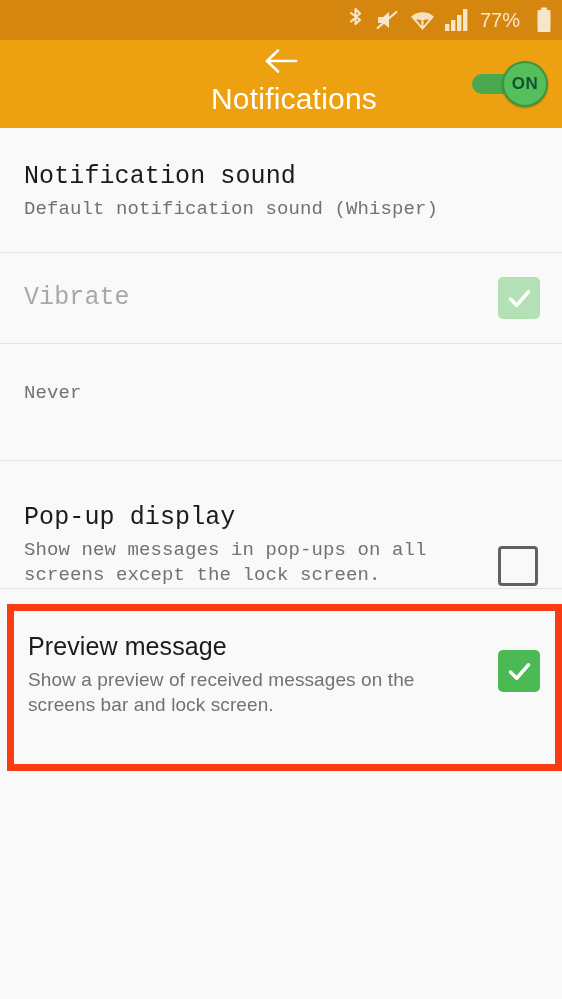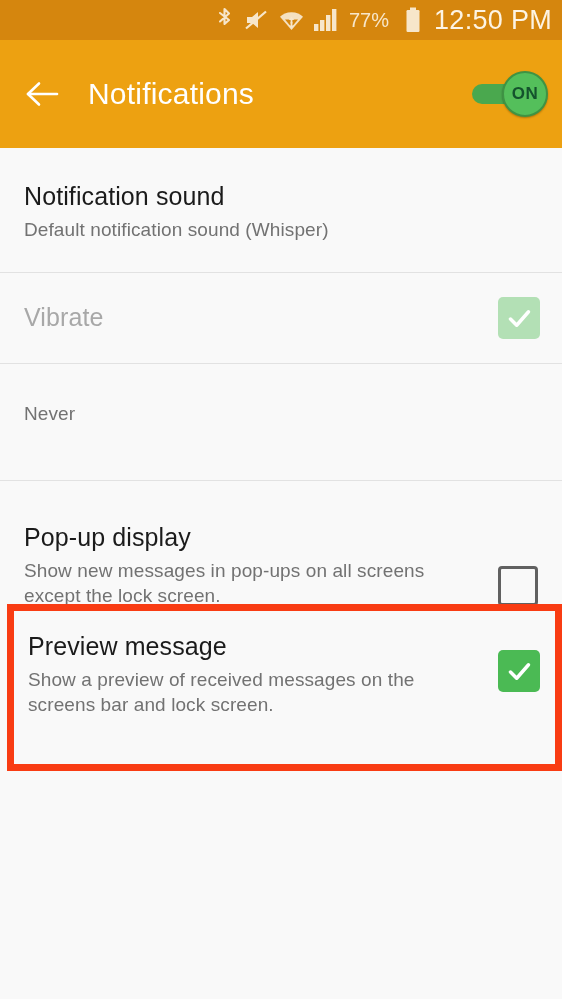--- a/index.html
+++ b/index.html
@@ -17,23 +17,24 @@
     height: 40px; background: #d5860e;
     display: flex; align-items: center; justify-content: flex-end;
     padding: 0 10px 0 0; gap: 9px;
   }
   .sb-icon { display: flex; align-items: center; justify-content: center; }
   .sb-batt-pct { color: #f7e6ca; font-size: 20px; margin-right: 7px; }
   .clock { color: #fdf4e4; font-size: 27px; margin-left: 4px; letter-spacing: .3px; }
 
   
   .app-bar {
-    height: 108px; background: #eda111;
+    height: 88px; background: #eda111;
     display: flex; align-items: center; padding: 0 20px 0 22px;
     position: relative;
+    flex-direction: column;
   }
   .back-arrow { width: 42px; height: 42px; display:flex; align-items:center; justify-content:center; cursor: pointer; }
   .app-title {
     color: #ffffff; font-size: 30px; font-weight: 400;
     margin-left: 24px; letter-spacing: .2px;
   }
   .master-toggle {
     position: absolute; right: 12px; top: 50%; transform: translateY(-50%);
     width: 84px; height: 46px; display: flex; align-items: center; cursor: pointer;
   }
@@ -44,21 +45,21 @@
   .toggle-knob {
     position: absolute; right: 2px; top: 50%; transform: translateY(-50%);
     width: 46px; height: 46px; border-radius: 50%;
     background: #54bf5b; border: 2px solid #3f9344;
     display: flex; align-items: center; justify-content: center;
     box-shadow: 0 1px 2px rgba(0,0,0,.28);
   }
   .toggle-knob span { color: #14532d; font-size: 17px; font-weight: 700; letter-spacing: .4px; }
 
   
-  .list { background: #fca5a5; }
+  .list { background: #fca5a5; font-family: Liberation Mono, monospace; }
   .row {
     position: relative; display: flex; align-items: center;
     padding: 0 22px 0 24px; background: #f9f9f9;
   }
   .row-text { flex: 1 1 auto; padding-right: 14px; }
   .row-title { font-size: 25px; color: #1b1b1b; line-height: 1.18; letter-spacing: .1px; }
   .row-title.disabled { color: #a8a8a8; }
   .row-sub { font-size: 19px; color: #727272; line-height: 1.32; margin-top: 5px; letter-spacing: .1px; }
   .divider { height: 1px; background: #e2e2e2; margin: 0; }
 
@@ -134,21 +135,20 @@
 
     <span class="sb-batt-pct">77%</span>
 
     <span class="sb-icon">
       <svg width="16" height="26" viewBox="0 0 16 26">
         <rect x="5" y="0.5" width="6" height="3" fill="#f7e6ca"></rect>
         <rect x="1.5" y="3" width="13" height="22" rx="1.2" fill="#f7e6ca"></rect>
       </svg>
     </span>
 
-    <span class="clock">12:50 PM</span>
   </div>
 
   <div class="app-bar">
     <div class="back-arrow">
       <svg width="34" height="26" viewBox="0 0 34 26">
         <line x1="2" y1="13" x2="31" y2="13" stroke="#ffffff" stroke-width="2.6" stroke-linecap="round"></line>
         <polyline points="13,2.5 2,13 13,23.5" fill="none" stroke="#ffffff" stroke-width="2.6" stroke-linecap="round" stroke-linejoin="round"></polyline>
       </svg>
     </div>
     <div class="app-title">Notifications</div>

